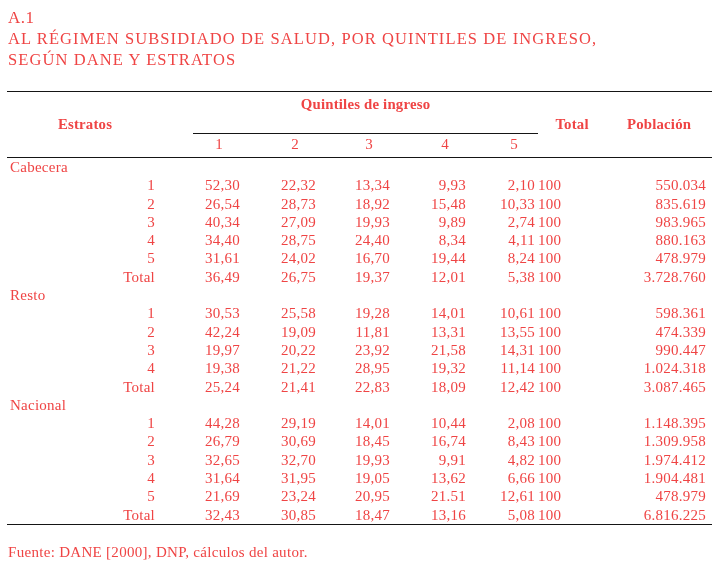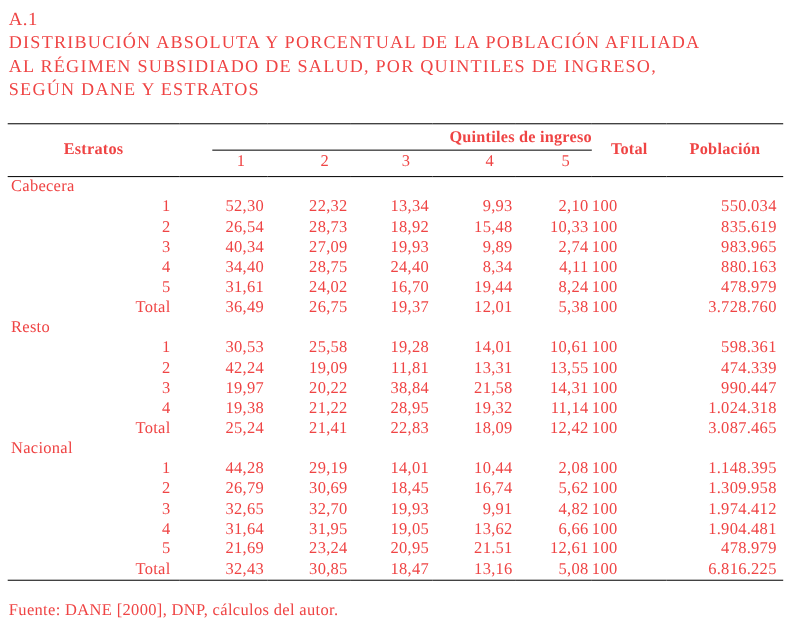--- a/index.html
+++ b/index.html
@@ -37,22 +37,22 @@
     font-weight: bold;
     font-size: 14.8px;
     padding: 0;
     letter-spacing: 0.2px;
   }
   .h-estratos, .h-total, .h-pob { vertical-align: middle; text-align: center; }
   .h-qgroup { vertical-align: bottom; padding-top: 4px; }
   .qgroup-inner {
     display: block;
     margin-left: 30px;
-    text-align: right;
-    padding-bottom: 2px;
+    text-align: center;
+    padding-bottom: 20px;
     border-bottom: 1.2px solid #151515;
   }
   tr.qnums th {
     font-weight: normal;
     text-align: right;
     padding: 2px 20px 4px 0;
     font-size: 15px;
   }
   td {
     font-size: 15px;
@@ -73,21 +73,20 @@
     letter-spacing: 0.3px;
   }
 </style>
 </head>
 <body>
 
 <div class="page">
 
   <div class="title-block">
     <div class="title-label">A.1</div>
-    <div class="title-line">DISTRIBUCIÓN ABSOLUTA Y PORCENTUAL DE LA POBLACIÓN AFILIADA</div>
     <div class="title-line">AL RÉGIMEN SUBSIDIADO DE SALUD, POR QUINTILES DE INGRESO,</div>
     <div class="title-line">SEGÚN DANE Y ESTRATOS</div>
   </div>
 
   <table class="main">
     <colgroup>
       <col style="width:156px">
       <col style="width:80px">
       <col style="width:76px">
       <col style="width:74px">
@@ -197,21 +196,21 @@
           <td class="num">11,81</td>
           <td class="num">13,31</td>
           <td class="num">13,55</td>
           <td class="tot">100</td>
           <td class="pob">474.339</td>
         </tr>
         <tr class="data-row">
           <td class="stub">3</td>
           <td class="num">19,97</td>
           <td class="num">20,22</td>
-          <td class="num">38,84</td>
+          <td class="num">23,92</td>
           <td class="num">21,58</td>
           <td class="num">14,31</td>
           <td class="tot">100</td>
           <td class="pob">990.447</td>
         </tr>
         <tr class="data-row">
           <td class="stub">4</td>
           <td class="num">19,38</td>
           <td class="num">21,22</td>
           <td class="num">28,95</td>
@@ -242,21 +241,21 @@
           <td class="num">2,08</td>
           <td class="tot">100</td>
           <td class="pob">1.148.395</td>
         </tr>
         <tr class="data-row">
           <td class="stub">2</td>
           <td class="num">26,79</td>
           <td class="num">30,69</td>
           <td class="num">18,45</td>
           <td class="num">16,74</td>
-          <td class="num">5,62</td>
+          <td class="num">8,43</td>
           <td class="tot">100</td>
           <td class="pob">1.309.958</td>
         </tr>
         <tr class="data-row">
           <td class="stub">3</td>
           <td class="num">32,65</td>
           <td class="num">32,70</td>
           <td class="num">19,93</td>
           <td class="num">9,91</td>
           <td class="num">4,82</td>

